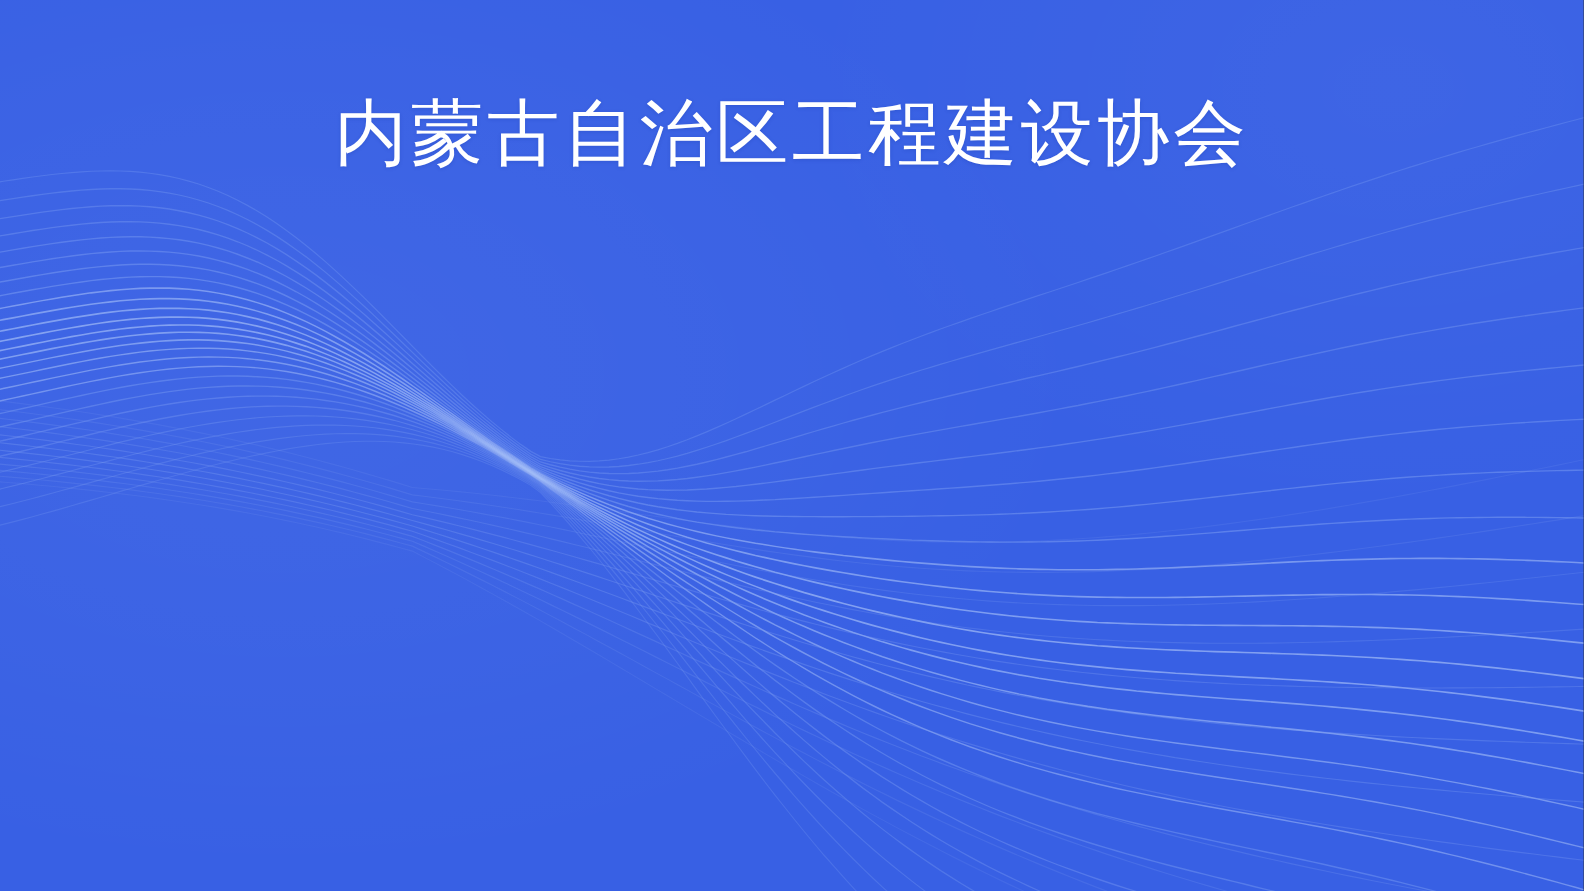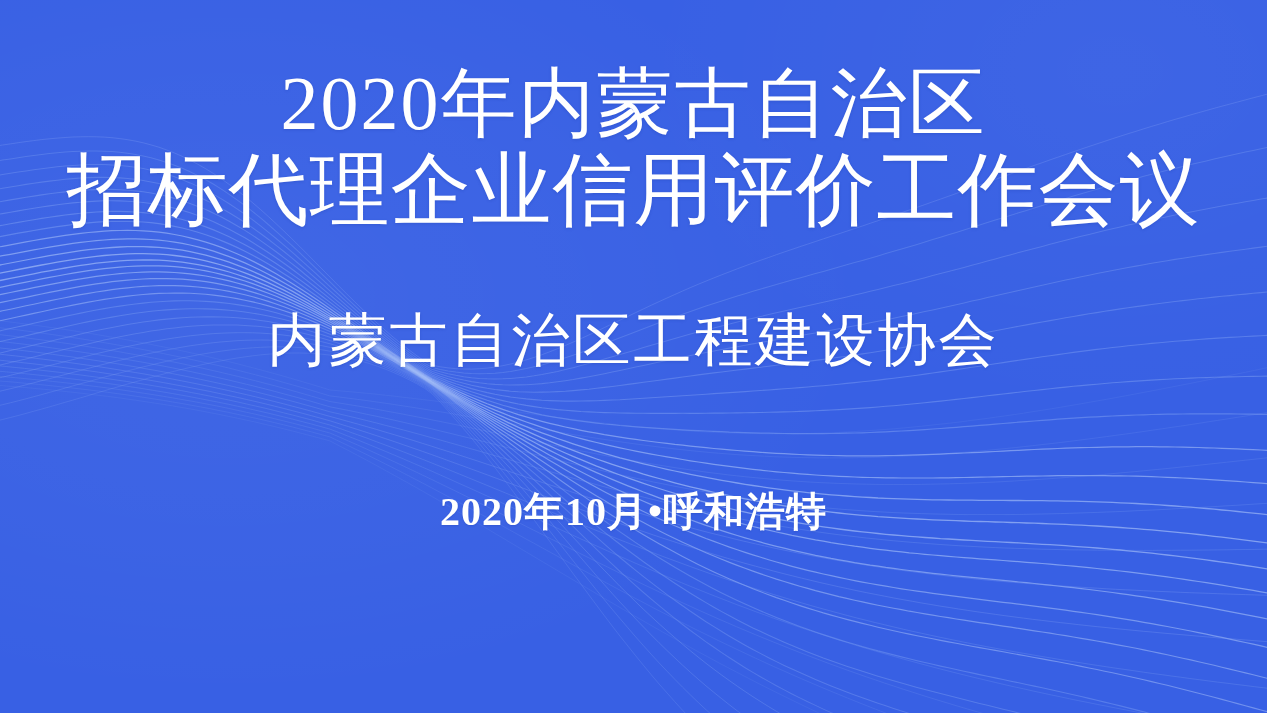--- a/index.html
+++ b/index.html
@@ -140,23 +140,18 @@
         <path d="M -40.0 362.3 L -30.8 363.1 L -21.5 363.9 L -12.3 364.7 L -3.0 365.6 L 6.2 366.5 L 15.5 367.5 L 24.7 368.4 L 34.0 369.4 L 43.2 370.5 L 52.5 371.5 L 61.7 372.6 L 71.0 373.8 L 80.2 374.9 L 89.5 376.2 L 98.7 377.4 L 107.9 378.7 L 117.2 380.1 L 126.4 381.4 L 135.7 382.9 L 144.9 384.3 L 154.2 385.9 L 163.4 387.4 L 172.7 389.1 L 181.9 390.7 L 191.2 392.5 L 200.4 394.2 L 209.7 396.1 L 218.9 398.0 L 228.2 399.9 L 237.4 401.9 L 246.6 404.0 L 255.9 406.1 L 265.1 408.2 L 274.4 410.5 L 283.6 412.8 L 292.9 415.1 L 302.1 417.5 L 311.4 419.9 L 320.6 422.5 L 329.9 425.0 L 339.1 428.2 L 348.4 431.5 L 357.6 434.8 L 366.9 438.1 L 376.1 441.6 L 385.3 445.0 L 394.6 448.5 L 403.8 452.0 L 413.1 455.6 L 422.3 459.2 L 431.6 462.9 L 440.8 466.6 L 450.1 470.3 L 459.3 474.0 L 468.6 477.8 L 477.8 481.6 L 487.1 485.4 L 496.3 489.2 L 505.6 493.0 L 514.8 496.9 L 524.0 500.7 L 533.3 504.5 L 542.5 508.4 L 551.8 512.2 L 561.0 516.0 L 570.3 519.8 L 579.5 523.6 L 588.8 527.4 L 598.0 531.1 L 607.3 534.8 L 616.5 538.5 L 625.8 542.1 L 635.0 545.8 L 644.3 549.3 L 653.5 552.9 L 662.7 556.4 L 672.0 559.8 L 681.2 563.2 L 690.5 566.6 L 699.7 569.9 L 709.0 573.2 L 718.2 576.4 L 727.5 579.5 L 736.7 582.6 L 746.0 585.7 L 755.2 588.7 L 764.5 591.6 L 773.7 594.5 L 783.0 597.3 L 792.2 600.1 L 801.4 602.8 L 810.7 605.5 L 819.9 608.1 L 829.2 610.6 L 838.4 613.1 L 847.7 615.6 L 856.9 618.0 L 866.2 620.3 L 875.4 622.6 L 884.7 624.8 L 893.9 627.0 L 903.2 629.2 L 912.4 631.3 L 921.7 633.3 L 930.9 635.3 L 940.1 637.3 L 949.4 639.2 L 958.6 641.1 L 967.9 643.0 L 977.1 644.8 L 986.4 646.6 L 995.6 648.3 L 1004.9 650.0 L 1014.1 651.7 L 1023.4 653.3 L 1032.6 654.9 L 1041.9 656.5 L 1051.1 658.0 L 1060.4 659.6 L 1069.6 661.1 L 1078.8 662.5 L 1088.1 664.0 L 1097.3 665.4 L 1106.6 666.8 L 1115.8 668.2 L 1125.1 669.5 L 1134.3 670.8 L 1143.6 672.2 L 1152.8 673.5 L 1162.1 674.7 L 1171.3 676.0 L 1180.6 677.2 L 1189.8 678.5 L 1199.1 679.7 L 1208.3 680.9 L 1217.5 682.1 L 1226.8 683.2 L 1236.0 684.4 L 1245.3 685.5 L 1254.5 686.7 L 1263.8 687.8 L 1273.0 688.9 L 1282.3 690.0 L 1291.5 691.1 L 1300.8 692.2 L 1310.0 693.2 L 1319.3 694.3 L 1328.5 695.3 L 1337.8 696.4 L 1347.0 697.4" stroke="#7b9cf2" stroke-opacity="0.320" stroke-width="0.9" fill="none"></path>
         <path d="M -40.0 367.8 L -30.8 368.6 L -21.5 369.4 L -12.3 370.2 L -3.0 371.0 L 6.2 371.9 L 15.5 372.7 L 24.7 373.7 L 34.0 374.6 L 43.2 375.6 L 52.5 376.6 L 61.7 377.7 L 71.0 378.8 L 80.2 379.9 L 89.5 381.1 L 98.7 382.3 L 107.9 383.5 L 117.2 384.8 L 126.4 386.2 L 135.7 387.5 L 144.9 389.0 L 154.2 390.5 L 163.4 392.0 L 172.7 393.6 L 181.9 395.2 L 191.2 396.9 L 200.4 398.7 L 209.7 400.5 L 218.9 402.3 L 228.2 404.2 L 237.4 406.2 L 246.6 408.2 L 255.9 410.3 L 265.1 412.4 L 274.4 414.6 L 283.6 416.9 L 292.9 419.2 L 302.1 421.6 L 311.4 424.0 L 320.6 426.5 L 329.9 429.1 L 339.1 432.6 L 348.4 436.3 L 357.6 439.9 L 366.9 443.7 L 376.1 447.5 L 385.3 451.3 L 394.6 455.2 L 403.8 459.1 L 413.1 463.1 L 422.3 467.1 L 431.6 471.1 L 440.8 475.2 L 450.1 479.3 L 459.3 483.5 L 468.6 487.6 L 477.8 491.8 L 487.1 496.0 L 496.3 500.2 L 505.6 504.5 L 514.8 508.7 L 524.0 512.9 L 533.3 517.2 L 542.5 521.4 L 551.8 525.7 L 561.0 529.9 L 570.3 534.1 L 579.5 538.3 L 588.8 542.5 L 598.0 546.6 L 607.3 550.8 L 616.5 554.9 L 625.8 558.9 L 635.0 563.0 L 644.3 567.0 L 653.5 570.9 L 662.7 574.9 L 672.0 578.7 L 681.2 582.6 L 690.5 586.4 L 699.7 590.1 L 709.0 593.8 L 718.2 597.4 L 727.5 601.0 L 736.7 604.6 L 746.0 608.0 L 755.2 611.5 L 764.5 614.8 L 773.7 618.2 L 783.0 621.4 L 792.2 624.6 L 801.4 627.8 L 810.7 630.9 L 819.9 633.9 L 829.2 636.9 L 838.4 639.9 L 847.7 642.7 L 856.9 645.6 L 866.2 648.4 L 875.4 651.1 L 884.7 653.8 L 893.9 656.4 L 903.2 659.0 L 912.4 661.5 L 921.7 664.0 L 930.9 666.5 L 940.1 668.9 L 949.4 671.3 L 958.6 673.6 L 967.9 675.9 L 977.1 678.1 L 986.4 680.3 L 995.6 682.5 L 1004.9 684.7 L 1014.1 686.8 L 1023.4 688.8 L 1032.6 690.9 L 1041.9 692.9 L 1051.1 694.9 L 1060.4 696.8 L 1069.6 698.8 L 1078.8 700.7 L 1088.1 702.5 L 1097.3 704.4 L 1106.6 706.2 L 1115.8 708.0 L 1125.1 709.8 L 1134.3 711.6 L 1143.6 713.3 L 1152.8 715.0 L 1162.1 716.7 L 1171.3 718.4 L 1180.6 720.1 L 1189.8 721.7 L 1199.1 723.3 L 1208.3 724.9 L 1217.5 726.5 L 1226.8 728.1 L 1236.0 729.7 L 1245.3 731.2 L 1254.5 732.8 L 1263.8 734.3 L 1273.0 735.8 L 1282.3 737.3 L 1291.5 738.8 L 1300.8 740.3 L 1310.0 741.8" stroke="#7b9cf2" stroke-opacity="0.280" stroke-width="0.9" fill="none"></path>
         <path d="M -40.0 373.1 L -30.8 373.8 L -21.5 374.5 L -12.3 375.3 L -3.0 376.0 L 6.2 376.9 L 15.5 377.7 L 24.7 378.6 L 34.0 379.5 L 43.2 380.4 L 52.5 381.4 L 61.7 382.4 L 71.0 383.4 L 80.2 384.5 L 89.5 385.7 L 98.7 386.8 L 107.9 388.0 L 117.2 389.3 L 126.4 390.6 L 135.7 392.0 L 144.9 393.4 L 154.2 394.8 L 163.4 396.3 L 172.7 397.9 L 181.9 399.5 L 191.2 401.1 L 200.4 402.8 L 209.7 404.6 L 218.9 406.4 L 228.2 408.3 L 237.4 410.3 L 246.6 412.3 L 255.9 414.3 L 265.1 416.5 L 274.4 418.7 L 283.6 420.9 L 292.9 423.2 L 302.1 425.6 L 311.4 428.0 L 320.6 430.5 L 329.9 433.0 L 339.1 436.9 L 348.4 441.0 L 357.6 445.0 L 366.9 449.2 L 376.1 453.4 L 385.3 457.6 L 394.6 461.9 L 403.8 466.2 L 413.1 470.6 L 422.3 475.0 L 431.6 479.4 L 440.8 483.9 L 450.1 488.4 L 459.3 492.9 L 468.6 497.5 L 477.8 502.1 L 487.1 506.7 L 496.3 511.4 L 505.6 516.0 L 514.8 520.6 L 524.0 525.3 L 533.3 530.0 L 542.5 534.6 L 551.8 539.3 L 561.0 543.9 L 570.3 548.6 L 579.5 553.2 L 588.8 557.8 L 598.0 562.4 L 607.3 566.9 L 616.5 571.5 L 625.8 576.0 L 635.0 580.4 L 644.3 584.9 L 653.5 589.2 L 662.7 593.6 L 672.0 597.9 L 681.2 602.2 L 690.5 606.4 L 699.7 610.6 L 709.0 614.7 L 718.2 618.8 L 727.5 622.8 L 736.7 626.8 L 746.0 630.7 L 755.2 634.6 L 764.5 638.4 L 773.7 642.1 L 783.0 645.8 L 792.2 649.5 L 801.4 653.1 L 810.7 656.6 L 819.9 660.1 L 829.2 663.6 L 838.4 666.9 L 847.7 670.3 L 856.9 673.5 L 866.2 676.8 L 875.4 679.9 L 884.7 683.1 L 893.9 686.1 L 903.2 689.2 L 912.4 692.1 L 921.7 695.1 L 930.9 698.0 L 940.1 700.8 L 949.4 703.6 L 958.6 706.4 L 967.9 709.1 L 977.1 711.8 L 986.4 714.4 L 995.6 717.0 L 1004.9 719.6 L 1014.1 722.2 L 1023.4 724.7 L 1032.6 727.1 L 1041.9 729.6 L 1051.1 732.0 L 1060.4 734.4 L 1069.6 736.7 L 1078.8 739.0 L 1088.1 741.3" stroke="#7b9cf2" stroke-opacity="0.240" stroke-width="0.9" fill="none"></path>
         <path d="M -40.0 378.0 L -30.8 378.6 L -21.5 379.3 L -12.3 380.0 L -3.0 380.8 L 6.2 381.5 L 15.5 382.3 L 24.7 383.2 L 34.0 384.0 L 43.2 384.9 L 52.5 385.9 L 61.7 386.9 L 71.0 387.9 L 80.2 388.9 L 89.5 390.0 L 98.7 391.1 L 107.9 392.3 L 117.2 393.6 L 126.4 394.8 L 135.7 396.2 L 144.9 397.5 L 154.2 399.0 L 163.4 400.4 L 172.7 402.0 L 181.9 403.5 L 191.2 405.2 L 200.4 406.9 L 209.7 408.6 L 218.9 410.5 L 228.2 412.3 L 237.4 414.3 L 246.6 416.3 L 255.9 418.3 L 265.1 420.4 L 274.4 422.6 L 283.6 424.8 L 292.9 427.1 L 302.1 429.5 L 311.4 431.9 L 320.6 434.4 L 329.9 436.9 L 339.1 441.3 L 348.4 445.7 L 357.6 450.2 L 366.9 454.7 L 376.1 459.3 L 385.3 463.9 L 394.6 468.6 L 403.8 473.3 L 413.1 478.1 L 422.3 482.9 L 431.6 487.8 L 440.8 492.7 L 450.1 497.6 L 459.3 502.6 L 468.6 507.5 L 477.8 512.6 L 487.1 517.6 L 496.3 522.6 L 505.6 527.7 L 514.8 532.8 L 524.0 537.9 L 533.3 542.9 L 542.5 548.0 L 551.8 553.1 L 561.0 558.2 L 570.3 563.3 L 579.5 568.3 L 588.8 573.3 L 598.0 578.4 L 607.3 583.4 L 616.5 588.3 L 625.8 593.3 L 635.0 598.2 L 644.3 603.0 L 653.5 607.9 L 662.7 612.6 L 672.0 617.4 L 681.2 622.1 L 690.5 626.8 L 699.7 631.4 L 709.0 635.9 L 718.2 640.5 L 727.5 644.9 L 736.7 649.3 L 746.0 653.7 L 755.2 658.0 L 764.5 662.3 L 773.7 666.5 L 783.0 670.6 L 792.2 674.7 L 801.4 678.7 L 810.7 682.7 L 819.9 686.6 L 829.2 690.5 L 838.4 694.3 L 847.7 698.1 L 856.9 701.8 L 866.2 705.5 L 875.4 709.1 L 884.7 712.7 L 893.9 716.2 L 903.2 719.6 L 912.4 723.0 L 921.7 726.4 L 930.9 729.7 L 940.1 733.0 L 949.4 736.3 L 958.6 739.4 L 967.9 742.6" stroke="#7b9cf2" stroke-opacity="0.200" stroke-width="0.9" fill="none"></path>
         <path d="M -40.0 382.6 L -30.8 383.2 L -21.5 383.9 L -12.3 384.5 L -3.0 385.2 L 6.2 386.0 L 15.5 386.7 L 24.7 387.5 L 34.0 388.4 L 43.2 389.2 L 52.5 390.1 L 61.7 391.1 L 71.0 392.1 L 80.2 393.1 L 89.5 394.2 L 98.7 395.3 L 107.9 396.4 L 117.2 397.6 L 126.4 398.9 L 135.7 400.2 L 144.9 401.6 L 154.2 403.0 L 163.4 404.4 L 172.7 405.9 L 181.9 407.5 L 191.2 409.1 L 200.4 410.8 L 209.7 412.6 L 218.9 414.4 L 228.2 416.3 L 237.4 418.2 L 246.6 420.2 L 255.9 422.2 L 265.1 424.4 L 274.4 426.5 L 283.6 428.8 L 292.9 431.1 L 302.1 433.5 L 311.4 435.9 L 320.6 438.4 L 329.9 440.9 L 339.1 445.7 L 348.4 450.5 L 357.6 455.4 L 366.9 460.3 L 376.1 465.3 L 385.3 470.4 L 394.6 475.5 L 403.8 480.6 L 413.1 485.8 L 422.3 491.0 L 431.6 496.3 L 440.8 501.6 L 450.1 507.0 L 459.3 512.4 L 468.6 517.8 L 477.8 523.2 L 487.1 528.7 L 496.3 534.2 L 505.6 539.7 L 514.8 545.2 L 524.0 550.7 L 533.3 556.2 L 542.5 561.7 L 551.8 567.2 L 561.0 572.7 L 570.3 578.2 L 579.5 583.7 L 588.8 589.2 L 598.0 594.6 L 607.3 600.1 L 616.5 605.5 L 625.8 610.9 L 635.0 616.2 L 644.3 621.5 L 653.5 626.8 L 662.7 632.0 L 672.0 637.2 L 681.2 642.4 L 690.5 647.5 L 699.7 652.5 L 709.0 657.5 L 718.2 662.5 L 727.5 667.4 L 736.7 672.2 L 746.0 677.0 L 755.2 681.8 L 764.5 686.5 L 773.7 691.1 L 783.0 695.7 L 792.2 700.2 L 801.4 704.7 L 810.7 709.1 L 819.9 713.5 L 829.2 717.8 L 838.4 722.1 L 847.7 726.3 L 856.9 730.4 L 866.2 734.5 L 875.4 738.5 L 884.7 742.5" stroke="#7b9cf2" stroke-opacity="0.160" stroke-width="0.9" fill="none"></path>
       </g>
   </svg>
 
   <div id="content">
 
-    <div class="title-block">
-      <span class="title-line title-line-1">2020年内蒙古自治区</span>
-      <span class="title-line title-line-2">招标代理企业信用评价工作会议</span>
-    </div>
 
     <div class="org-line">内蒙古自治区工程建设协会</div>
 
-    <div class="meta-line">2020年10月•呼和浩特</div>
 
   </div>
 </div>
 
 </body></html>

